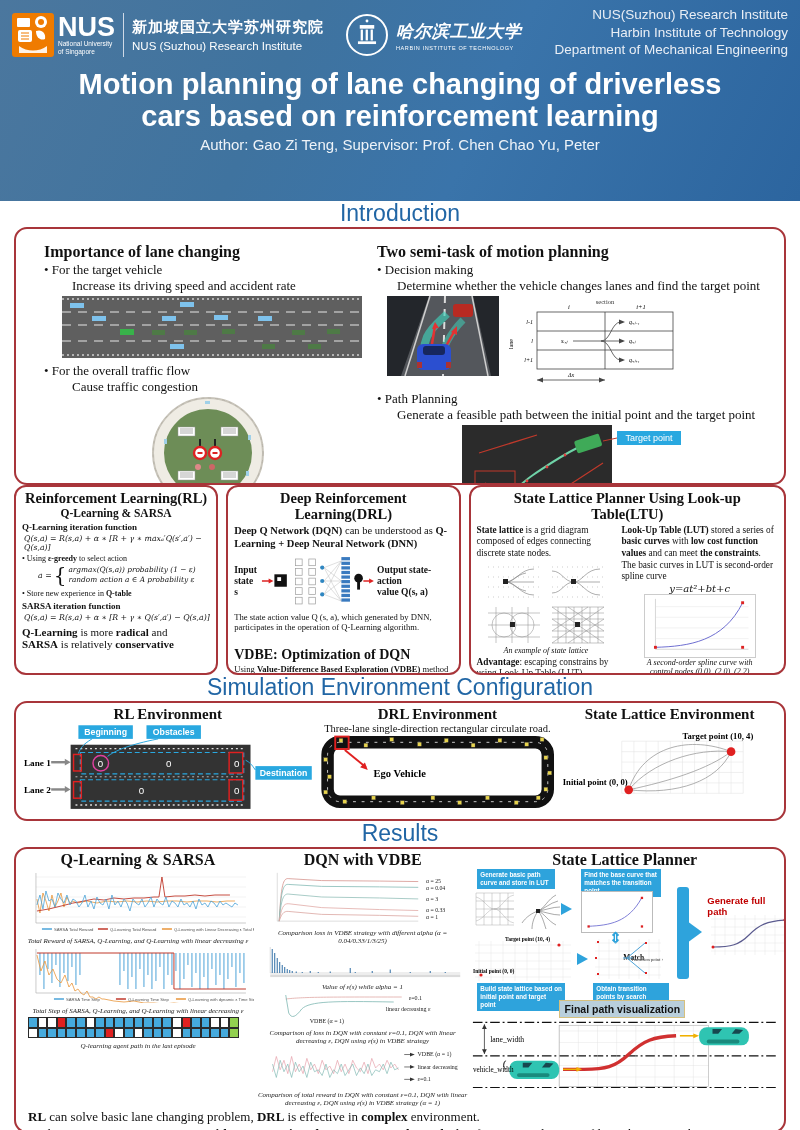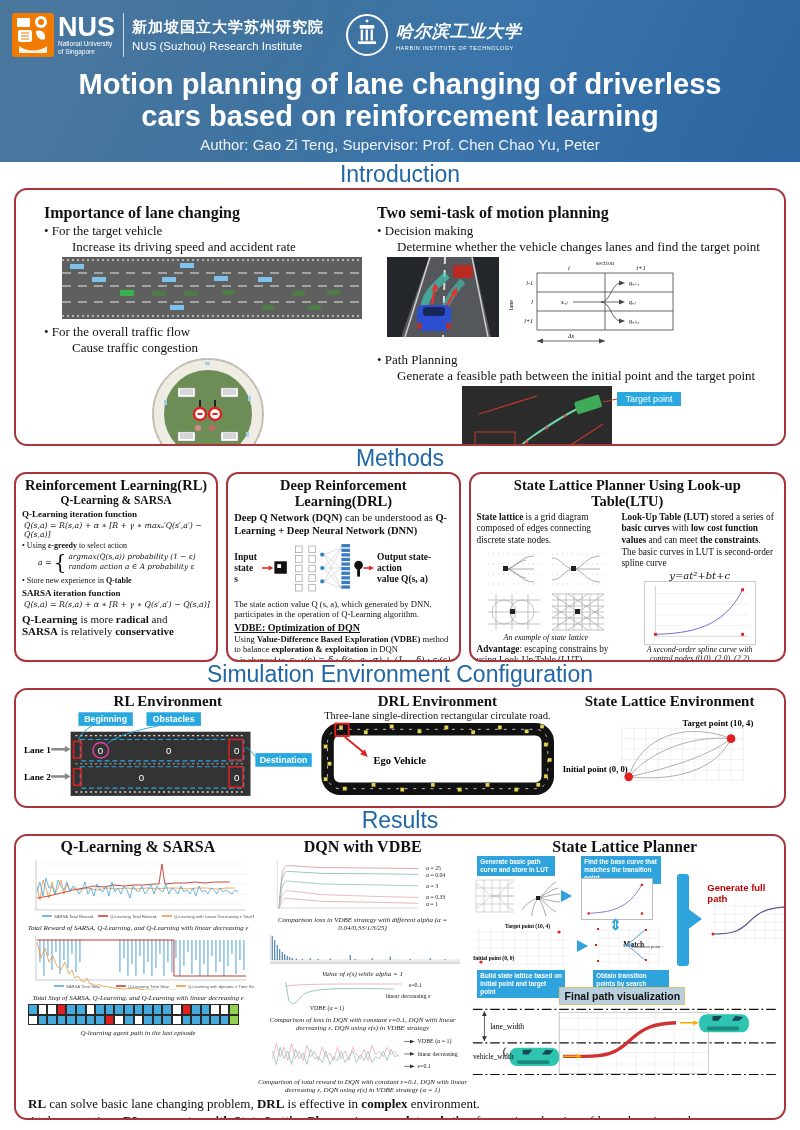--- a/index.html
+++ b/index.html
@@ -1,20 +1,20 @@
 <!DOCTYPE html>
 <html><head>
 <meta charset="utf-8">
 <style>
   * { margin:0; padding:0; box-sizing:border-box; }
   body { background:#888; }
   .poster { width:800px; height:1130px; background:#fff; position:relative; overflow:hidden;
             font-family:"Liberation Serif", serif; color:#111; }
   
-  header { height:162px; padding:6px 12px 2px;
+  header { height:201px; padding:6px 12px 2px;
            background:linear-gradient(115deg,#4b779e 0%,#3f739f 35%,#3a74aa 60%,#2c659f 100%); color:#fff; }
   .hdr-top { display:flex; align-items:center; gap:8px; height:58px; }
   .nus-logo { display:flex; align-items:center; gap:4px; }
   .nus-shield { width:42px; height:44px; background:#ef7b00; border-radius:3px; position:relative; }
   .nus-shield svg { position:absolute; inset:0; }
   .nus-txt .acr { font-family:"Liberation Sans",sans-serif; font-weight:bold; font-size:27px; line-height:0.95; }
   .nus-txt .sub { font-family:"Liberation Sans",sans-serif; font-size:6.5px; white-space:pre-line; line-height:1.15; }
   .vdiv { width:1px; height:44px; background:#cfd9e6; }
   .suzhou { font-family:"Liberation Sans",sans-serif; }
   .suzhou .cn { font-size:15px; font-weight:bold; letter-spacing:1px; }
@@ -50,21 +50,21 @@
   .feq { font-family:"DejaVu Serif",serif; font-style:italic; font-size:7.8px; margin:2px 0 0 2px; }
   .fb { font-size:8px; margin-top:2px; }
   .case { display:flex; align-items:center; gap:2px; margin-left:14px; }
   .case .brace { font-size:20px; font-family:"DejaVu Serif",serif; font-weight:200; }
   .case .rows div { font-family:"DejaVu Serif",serif; font-style:italic; font-size:7.4px; line-height:1.3; }
   .mconc { font-size:11px; margin-top:4px; }
   .nn-row { display:flex; align-items:center; gap:3px; margin-top:2px; }
   .nn-lbl { font-weight:bold; font-size:9.5px; line-height:1.15; white-space:pre-line; }
   .m2p { font-size:10.5px; line-height:1.25; margin-top:1px;}
   .m2note { font-size:8.6px; margin-top:2px; }
-  .vdbeh { font-weight:bold; font-size:10px; text-decoration:underline; margin-top:3px; }
+  .vdbeh { font-weight:bold; font-size:14px; margin-top:15px; }
   .v2p { font-size:8.6px; margin-top:1px; }
   .m3cols { display:flex; gap:6px; margin-top:2px; }
   .m3l { width:47%; } .m3r { width:53%; }
   .m3p { font-size:9.3px; line-height:1.25; }
   .m3cap { font-size:8px; font-style:italic; text-align:center; }
   .formula { font-family:"DejaVu Serif",serif; font-style:italic; font-size:10px; text-align:center; }
   
   .sim-panel { height:120px; display:flex; padding:3px 6px; gap:4px;}
   .sim-col { text-align:center; }
   .sim-t { font-weight:bold; font-size:15px; }
@@ -131,20 +131,25 @@
             <rect x="25" y="15" width="2.5" height="12" fill="#fff"></rect>
             <rect x="11" y="28" width="20" height="3" fill="#fff"></rect>
             <circle cx="21" cy="5.5" r="1.6" fill="#fff"></circle>
           </svg>
       </div>
       <div class="hit-txt">
         <div class="cn">哈尔滨工业大学</div>
         <div class="en">HARBIN INSTITUTE OF TECHNOLOGY</div>
       </div>
       <div class="spacer"></div>
+      <div class="affil">
+        <div>NUS(Suzhou) Research Institute</div>
+        <div>Harbin Institute of  Technology</div>
+        <div>Department of Mechanical Engineering</div>
+      </div>
     </div>
     <div class="title">
       <span>Motion planning of lane changing of driverless</span><br>
       <span>cars based on reinforcement learning</span>
     </div>
     <div class="author">Author: Gao Zi Teng, Supervisor: Prof. Chen Chao Yu, Peter</div>
   </header>
 
   <div class="section-h">Introduction</div>
   <div class="panel intro-panel">
@@ -279,21 +284,20 @@
         <rect x="210" y="8" width="64" height="14" fill="#29a8e0"></rect>
         <text x="242" y="18" font-size="9" fill="#fff" text-anchor="middle" font-family="Liberation Sans">Target point</text>
         <line x1="196" y1="18" x2="210" y2="15" stroke="#c0392b" stroke-width="1"></line>
         <rect x="0" y="74" width="70" height="14" fill="#29a8e0"></rect>
         <text x="35" y="84" font-size="9" fill="#fff" text-anchor="middle" font-family="Liberation Sans">Beginning point</text>
         <line x1="62" y1="81" x2="70" y2="81" stroke="#c0392b" stroke-width="1"></line>
       </svg>
     </div>
   </div>
 
-  <div class="section-h">Methods</div>
   <div class="methods-row">
     <div class="mbox mbox1">
       <div class="mtitle">Reinforcement Learning(RL)</div>
       <div class="msub">Q-Learning &amp; SARSA</div>
       <div class="fh">Q-Learning iteration function</div>
       <div class="feq">Q(s,a) = R(s,a) + α ∗ [R + γ ∗ maxₐ′Q(s′,a′) − Q(s,a)]</div>
       <div class="fb"><span>• Using </span><span class="b">ε-greedy</span><span> to select action</span></div>
       <div class="case">
         <span class="feq">a  =</span>
         <span class="brace">{</span>

